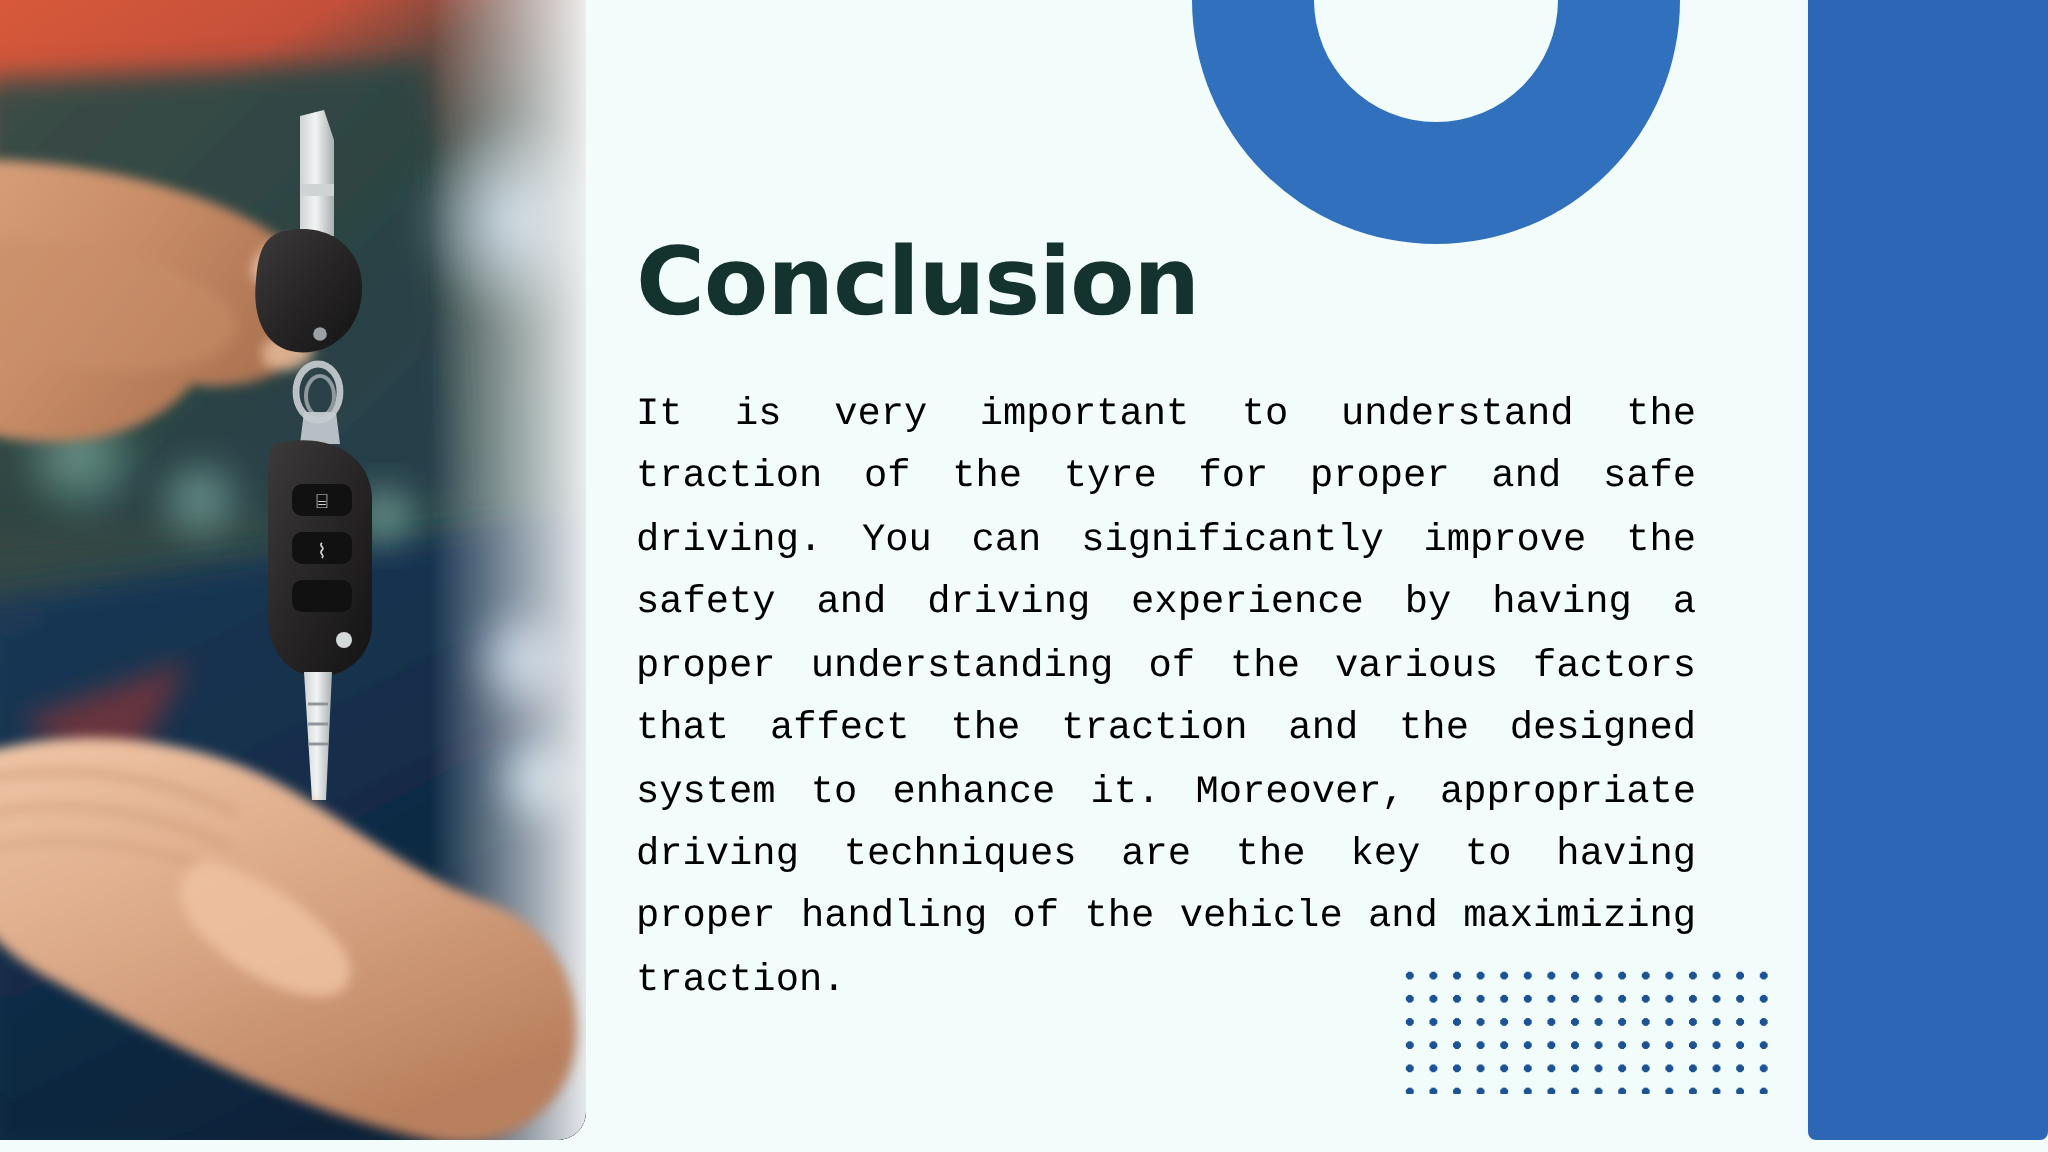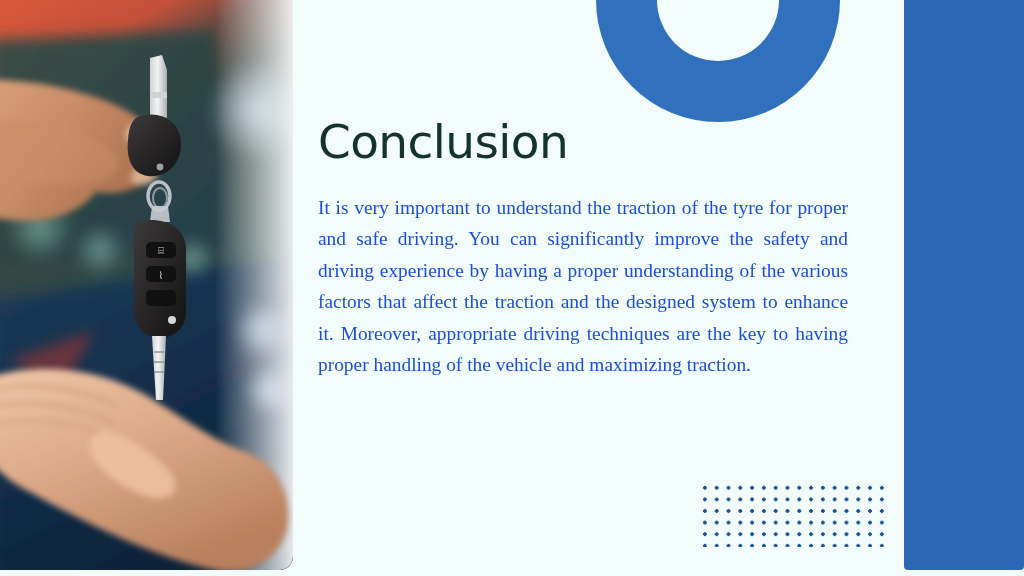--- a/index.html
+++ b/index.html
@@ -85,32 +85,32 @@
   .content {
     position: absolute;
     left: 318px;
     top: 118px;
     width: 530px;
   }
   .slide-title {
     margin: 0;
     font-size: 47px;
     line-height: 1.02;
-    font-weight: 400;
+    font-weight: 700;
     letter-spacing: -0.6px;
     color: #14322e;
     font-family: "DejaVu Sans", sans-serif;
   }
   .slide-body {
     margin: 26px 0 0 0;
     font-size: 19.4px;
     line-height: 1.62;
-    color: #1d4ed8;
+    color: #000000;
     text-align: justify;
-    font-family: Liberation Serif, serif;
+    font-family: Liberation Mono, monospace;
   }
 </style>
 </head>
 <body>
 
 <div id="slide">
 
   <div class="paper"></div>
 
   <div class="photo">

